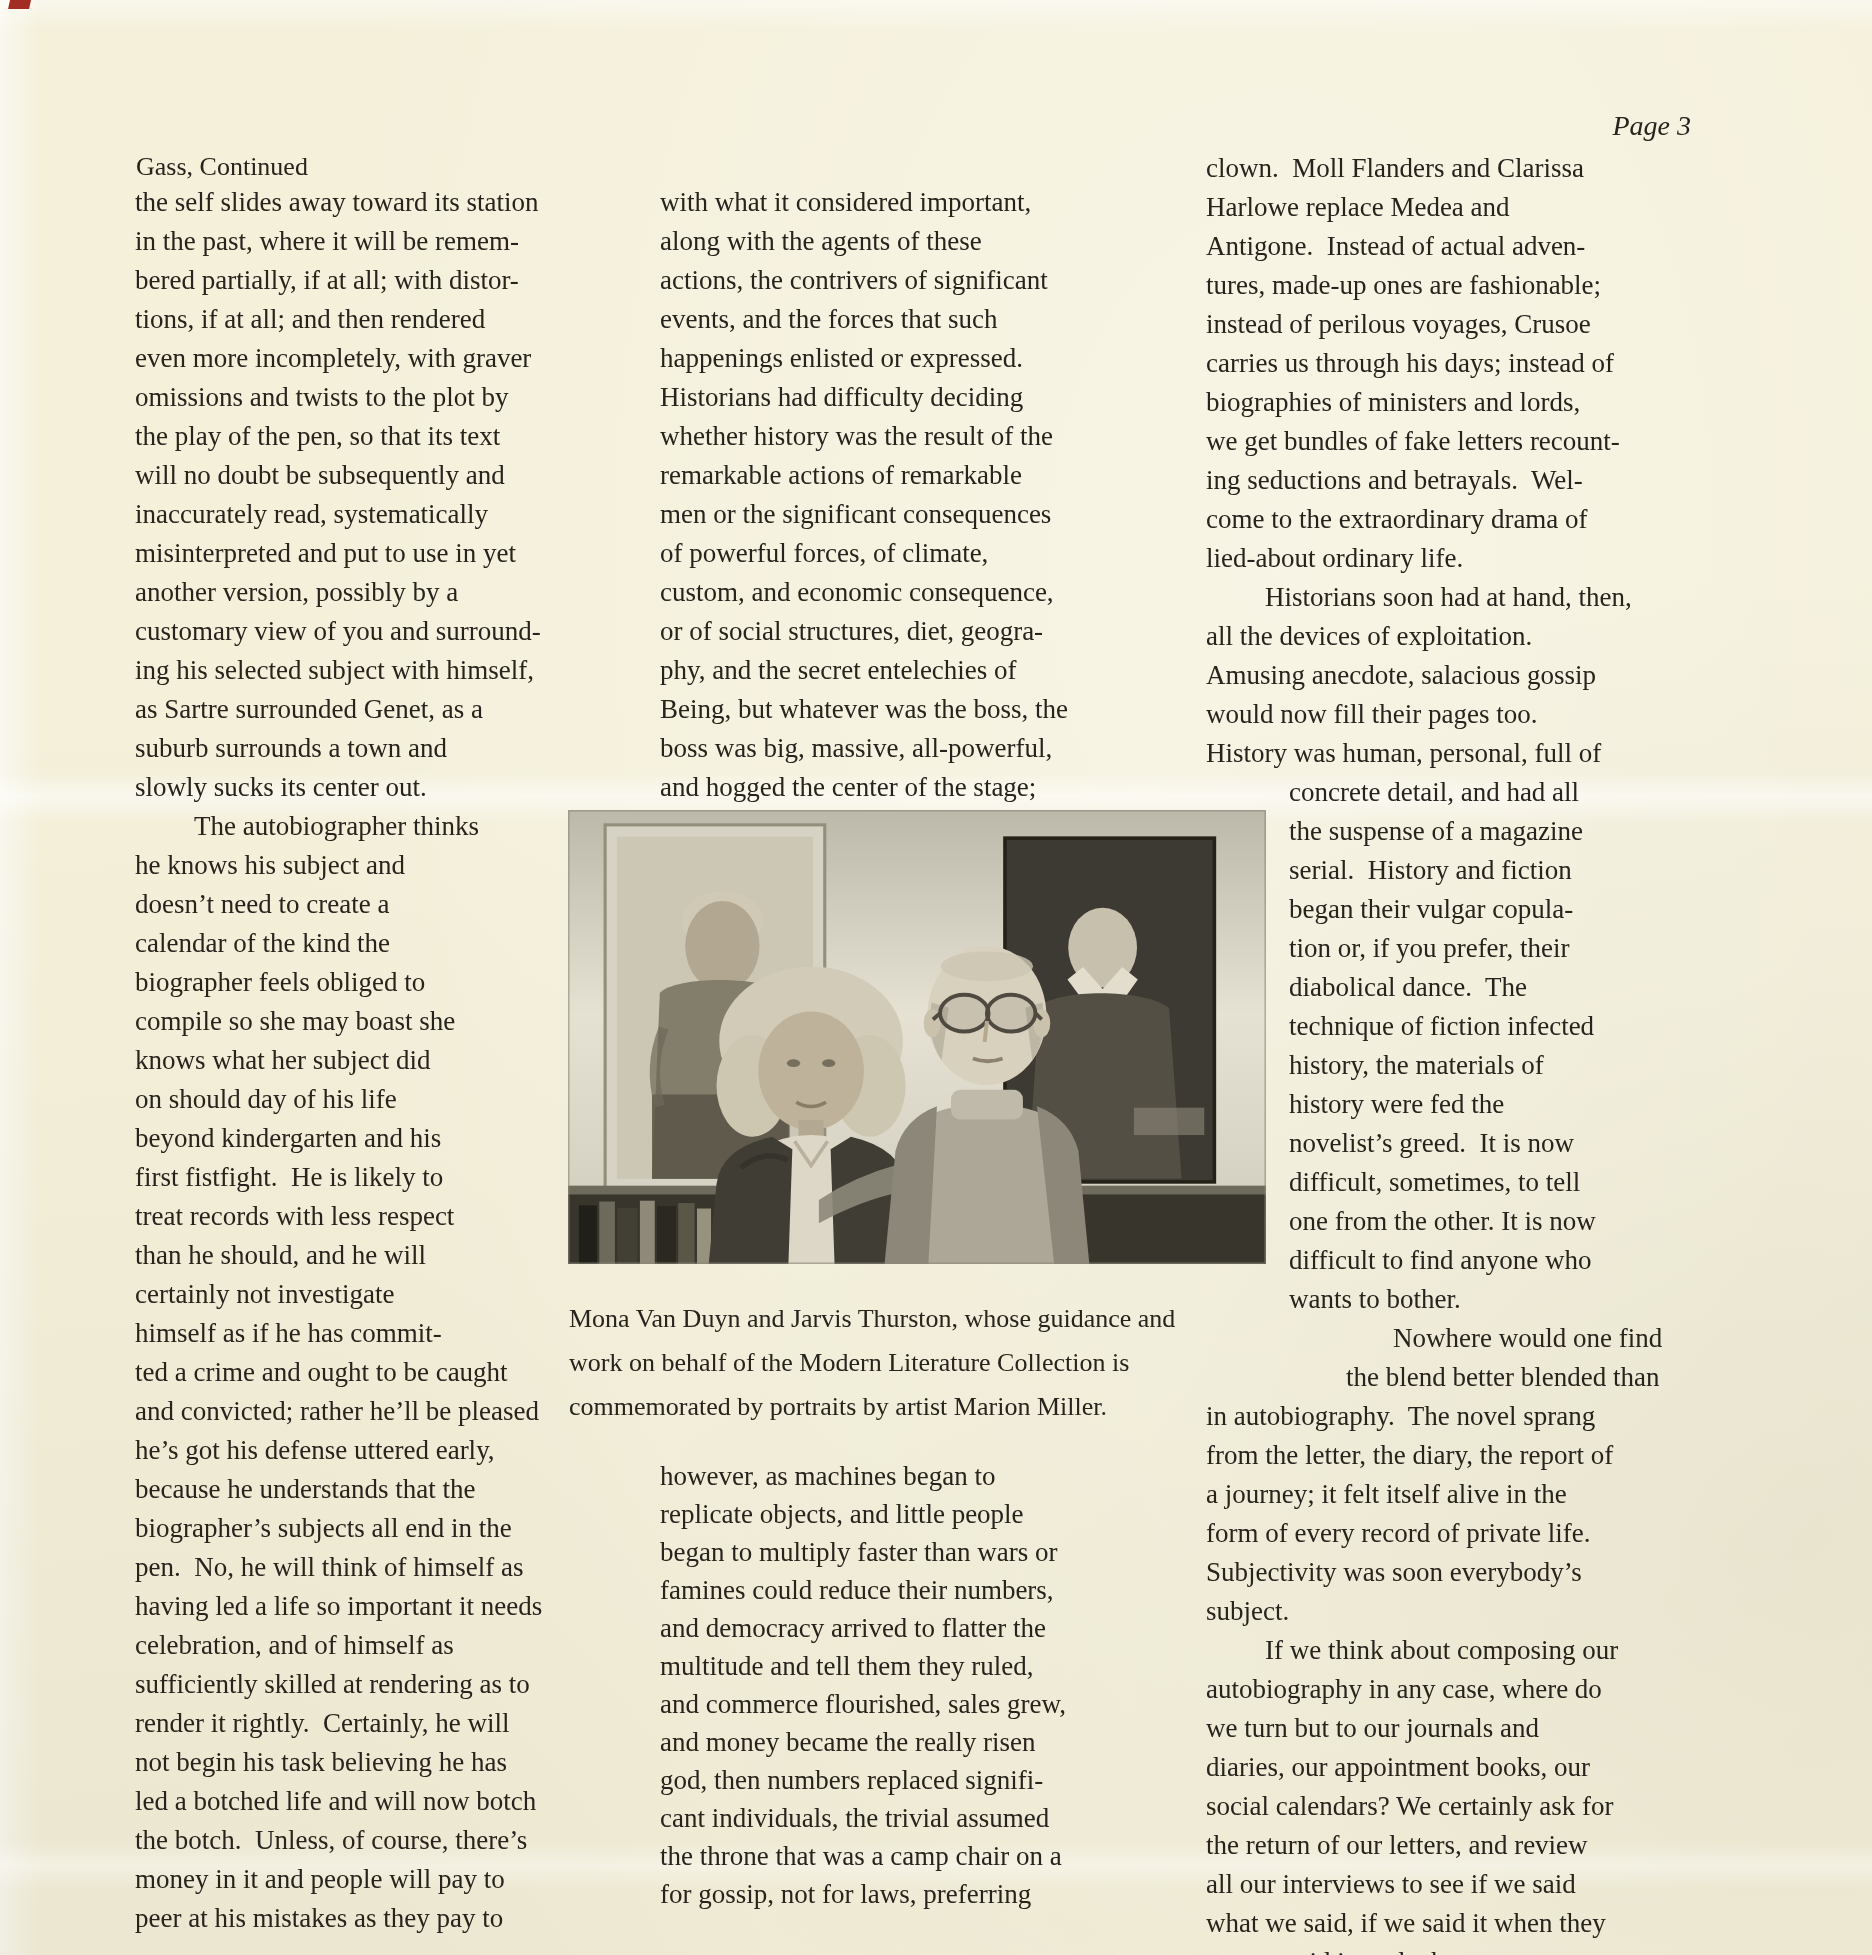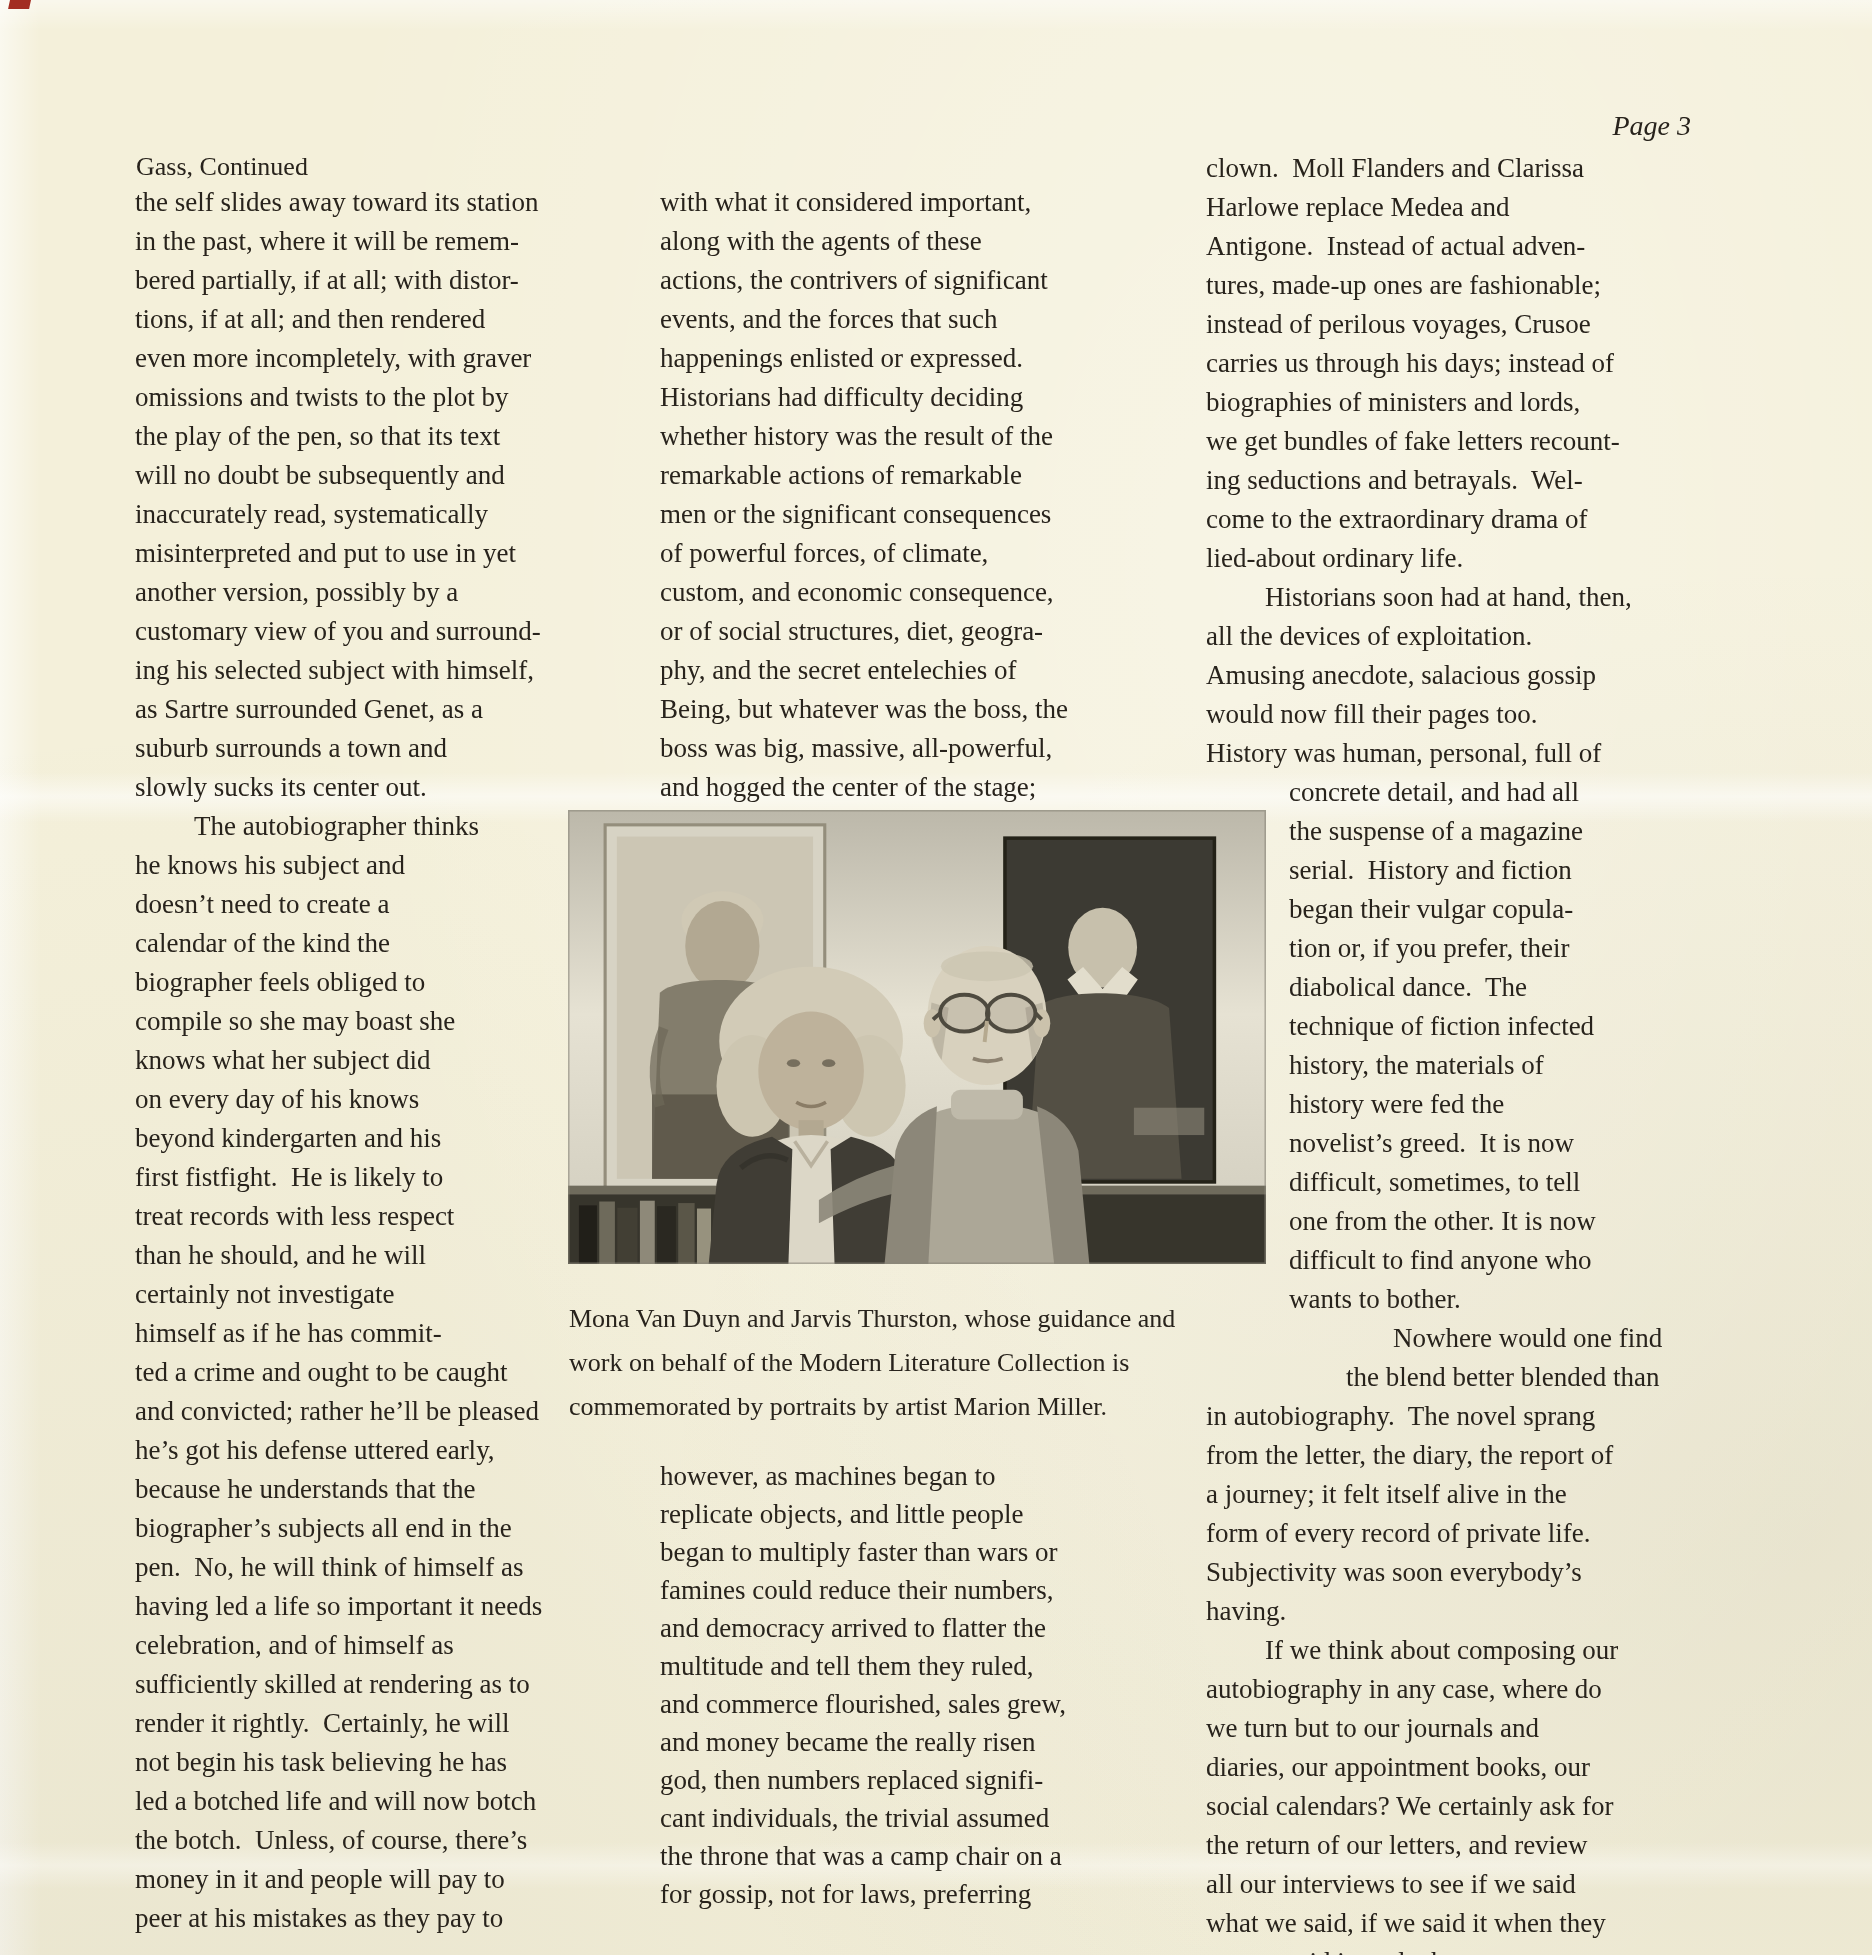--- a/index.html
+++ b/index.html
@@ -78,21 +78,21 @@
     <div class="line">as Sartre surrounded Genet, as a</div>
     <div class="line">suburb surrounds a town and</div>
     <div class="line">slowly sucks its center out.</div>
     <div class="line ind-p">The autobiographer thinks</div>
     <div class="line">he knows his subject and</div>
     <div class="line">doesn’t need to create a</div>
     <div class="line">calendar of the kind the</div>
     <div class="line">biographer feels obliged to</div>
     <div class="line">compile so she may boast she</div>
     <div class="line">knows what her subject did</div>
-    <div class="line">on every day of his knows</div>
+    <div class="line">on should day of his life</div>
     <div class="line">beyond kindergarten and his</div>
     <div class="line">first fistfight.  He is likely to</div>
     <div class="line">treat records with less respect</div>
     <div class="line">than he should, and he will</div>
     <div class="line">certainly not investigate</div>
     <div class="line">himself as if he has commit-</div>
     <div class="line">ted a crime and ought to be caught</div>
     <div class="line">and convicted; rather he’ll be pleased</div>
     <div class="line">he’s got his defense uttered early,</div>
     <div class="line">because he understands that the</div>
@@ -171,21 +171,21 @@
     <div class="line ind-w">one from the other. It is now</div>
     <div class="line ind-w">difficult to find anyone who</div>
     <div class="line ind-w">wants to bother.</div>
     <div class="line ind-w3">Nowhere would one find</div>
     <div class="line ind-w2">the blend better blended than</div>
     <div class="line">in autobiography.  The novel sprang</div>
     <div class="line">from the letter, the diary, the report of</div>
     <div class="line">a journey; it felt itself alive in the</div>
     <div class="line">form of every record of private life.</div>
     <div class="line">Subjectivity was soon everybody’s</div>
-    <div class="line">having.</div>
+    <div class="line">subject.</div>
     <div class="line ind-p">If we think about composing our</div>
     <div class="line">autobiography in any case, where do</div>
     <div class="line">we turn but to our journals and</div>
     <div class="line">diaries, our appointment books, our</div>
     <div class="line">social calendars? We certainly ask for</div>
     <div class="line">the return of our letters, and review</div>
     <div class="line">all our interviews to see if we said</div>
     <div class="line">what we said, if we said it when they</div>
     <div class="line">say we said it, and whose tape we</div>
   </div>

